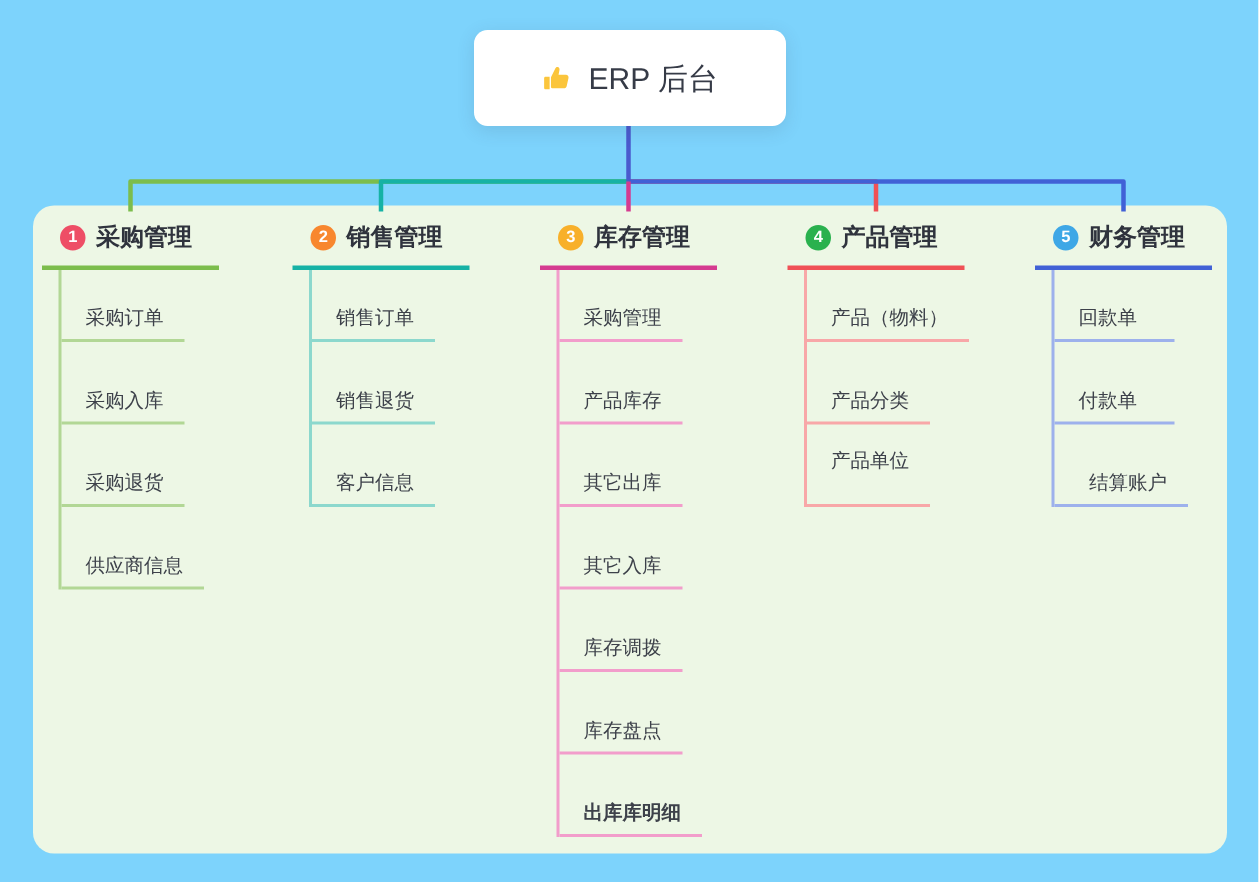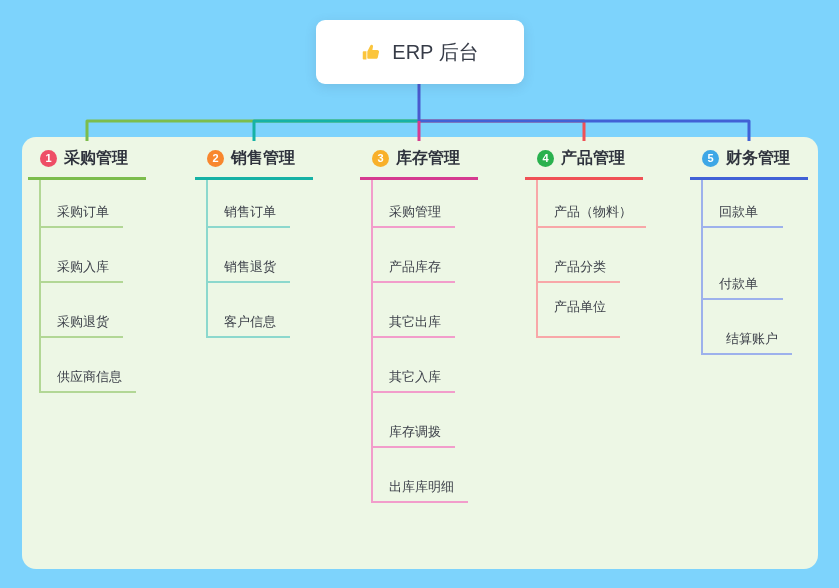--- a/index.html
+++ b/index.html
@@ -133,20 +133,23 @@
           <li class="child" style="border-bottom-color: rgb(242, 157, 203); color: rgb(61, 65, 74);">
             <span>其它出库</span>
           </li>
           <li class="child" style="border-bottom-color: rgb(242, 157, 203); color: rgb(61, 65, 74);">
             <span>其它入库</span>
           </li>
           <li class="child" style="border-bottom-color: rgb(242, 157, 203); color: rgb(61, 65, 74); font-family: Liberation Serif, serif;">
             <span>库存调拨</span>
           </li>
           <li class="child" style="border-bottom-color: rgb(242, 157, 203); color: rgb(61, 65, 74);">
+            <span>库存盘点</span>
+          </li>
+          <li class="child" style="border-bottom-color: rgb(242, 157, 203); color: rgb(61, 65, 74); font-weight: bold;">
             <span>出库库明细</span>
           </li>
         </ul>
   </div>
 
   <div class="branch" style="left: 525px;">
     <div class="branch-header" style="border-bottom-color: rgb(240, 81, 86); color: rgb(47, 51, 61);">
       <span class="badge" style="background: rgb(42, 177, 78);">4</span>
       <span class="branch-label">产品管理</span>
     </div>
@@ -165,21 +168,21 @@
 
   <div class="branch" style="left: 690px;">
     <div class="branch-header" style="border-bottom-color: rgb(65, 97, 214); color: rgb(47, 51, 61);">
       <span class="badge" style="background: rgb(62, 167, 230);">5</span>
       <span class="branch-label">财务管理</span>
     </div>
     <ul class="children" style="border-left-color: rgb(157, 177, 236);">
           <li class="child" style="border-bottom-color: rgb(157, 177, 236); color: rgb(61, 65, 74);">
             <span>回款单</span>
           </li>
-          <li class="child" style="border-bottom-color: rgb(157, 177, 236); color: rgb(61, 65, 74); margin-top: 17px;">
+          <li class="child" style="border-bottom-color: rgb(157, 177, 236); color: rgb(61, 65, 74);">
             <span>付款单</span>
           </li>
           <li class="child" style="border-bottom-color: rgb(157, 177, 236); color: rgb(61, 65, 74); padding-left: 23px;">
             <span>结算账户</span>
           </li>
         </ul>
   </div>
 </div>
 </div>
 

